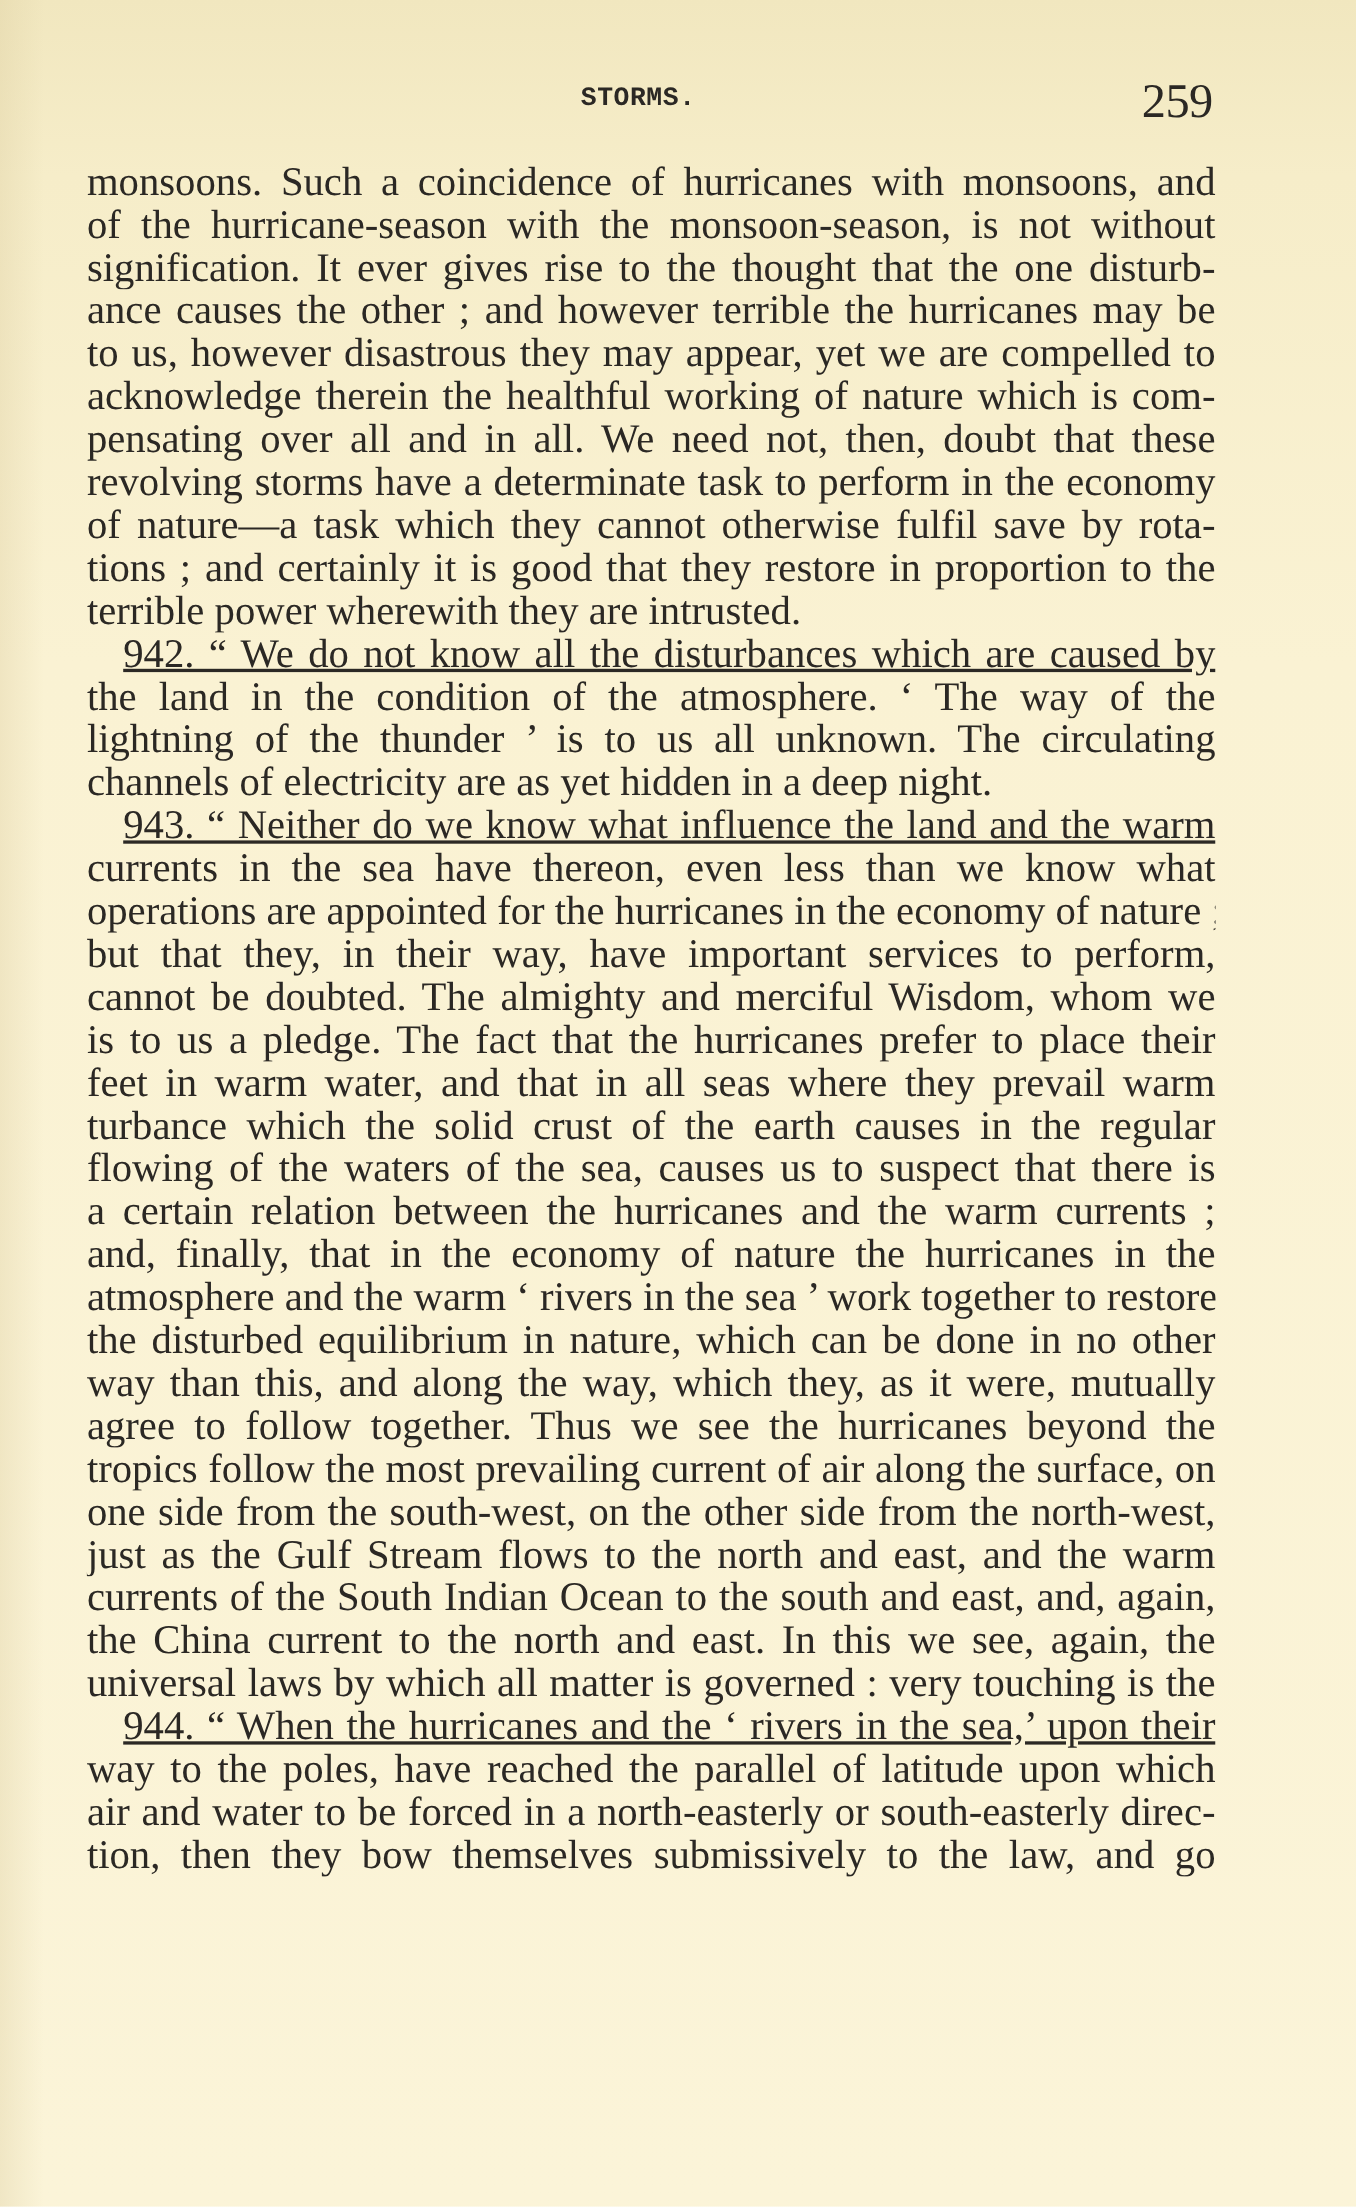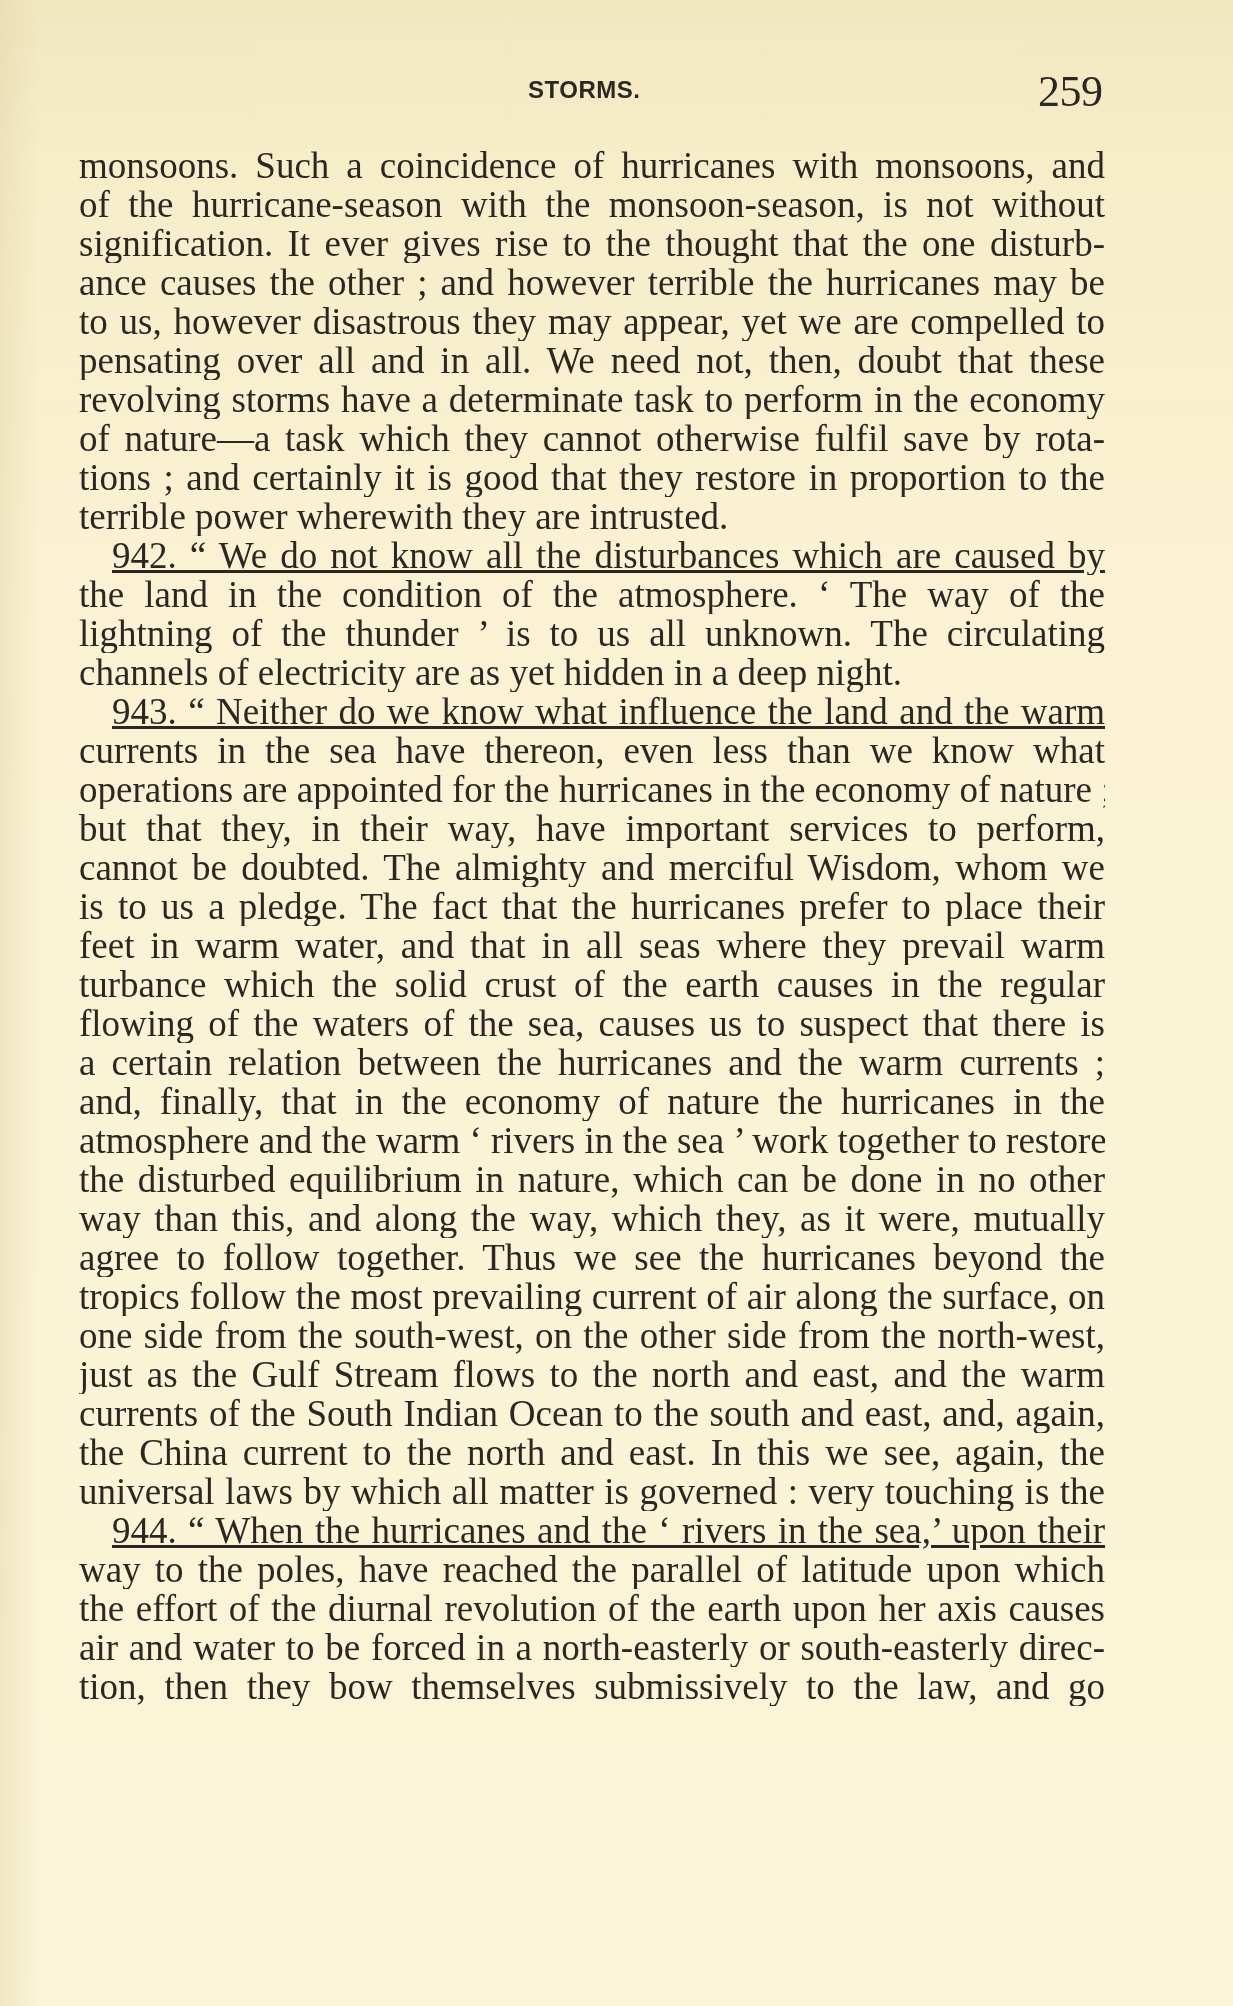--- a/index.html
+++ b/index.html
@@ -12,21 +12,21 @@
   }
   .page-shadow-left {
     position: absolute; left: 0; top: 0; width: 40px; height: 2006px;
     background: linear-gradient(90deg, rgba(220,205,160,0.35), rgba(220,205,160,0));
   }
   .running-head {
     position: absolute; left: 0; top: 66px; width: 1233px; height: 44px;
   }
   .running-title {
     position: absolute; left: 528px; top: 10px;
-    font-family: Liberation Sans, sans-serif;
+    font-family: Liberation Mono, monospace;
     font-weight: bold; font-size: 24px; letter-spacing: 0.5px;
   }
   .page-number {
     position: absolute; left: 1038px; top: 0px;
     font-family: "Liberation Serif", "DejaVu Serif", serif;
     font-size: 44px; letter-spacing: -0.5px;
   }
   .body-text {
     position: absolute; left: 79px; top: 146px; width: 1026px;
   }
@@ -51,20 +51,21 @@
   <span class="running-title">STORMS.</span>
   <span class="page-number">259</span>
 </div>
 
 <div class="body-text">
   <span class="line">monsoons.  Such a coincidence of hurricanes with monsoons, and</span>
   <span class="line">of the hurricane-season with the monsoon-season, is not without</span>
   <span class="line">signification.  It ever gives rise to the thought that the one disturb-</span>
   <span class="line">ance causes the other ; and however terrible the hurricanes may be</span>
   <span class="line">to us, however disastrous they may appear, yet we are compelled to</span>
+  <span class="line">acknowledge therein the healthful working of nature which is com-</span>
   <span class="line">pensating over all and in all.  We need not, then, doubt that these</span>
   <span class="line">revolving storms have a determinate task to perform in the economy</span>
   <span class="line">of nature—a task which they cannot otherwise fulfil save by rota-</span>
   <span class="line">tions ; and certainly it is good that they restore in proportion to the</span>
   <span class="line last">terrible power wherewith they are intrusted.</span>
   <span class="line indent">942.  “ We do not know all the disturbances which are caused by</span>
   <span class="line">the land in the condition of the atmosphere.  ‘ The way of the</span>
   <span class="line">lightning of the thunder ’ is to us all unknown.  The circulating</span>
   <span class="line last">channels of electricity are as yet hidden in a deep night.</span>
   <span class="line indent">943.  “ Neither do we know what influence the land and the warm</span>
@@ -83,16 +84,15 @@
   <span class="line">way than this, and along the way, which they, as it were, mutually</span>
   <span class="line">agree to follow together.  Thus we see the hurricanes beyond the</span>
   <span class="line">tropics follow the most prevailing current of air along the surface, on</span>
   <span class="line">one side from the south-west, on the other side from the north-west,</span>
   <span class="line">just as the Gulf Stream flows to the north and east, and the warm</span>
   <span class="line">currents of the South Indian Ocean to the south and east, and, again,</span>
   <span class="line">the China current to the north and east.  In this we see, again, the</span>
   <span class="line">universal laws by which all matter is governed :  very touching is the</span>
   <span class="line indent">944.  “ When the hurricanes and the ‘ rivers in the sea,’ upon their</span>
   <span class="line">way to the poles, have reached the parallel of latitude upon which</span>
-  <span class="line">the effort of the diurnal revolution of the earth upon her axis causes</span>
   <span class="line">air and water to be forced in a north-easterly or south-easterly direc-</span>
   <span class="line">tion, then they bow themselves submissively to the law, and go</span>
 </div>
 
 </body></html>

